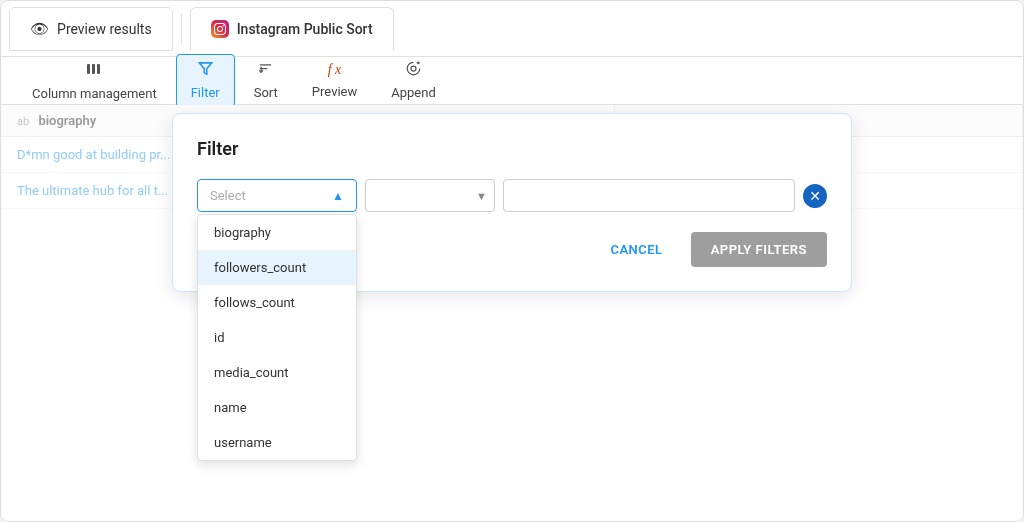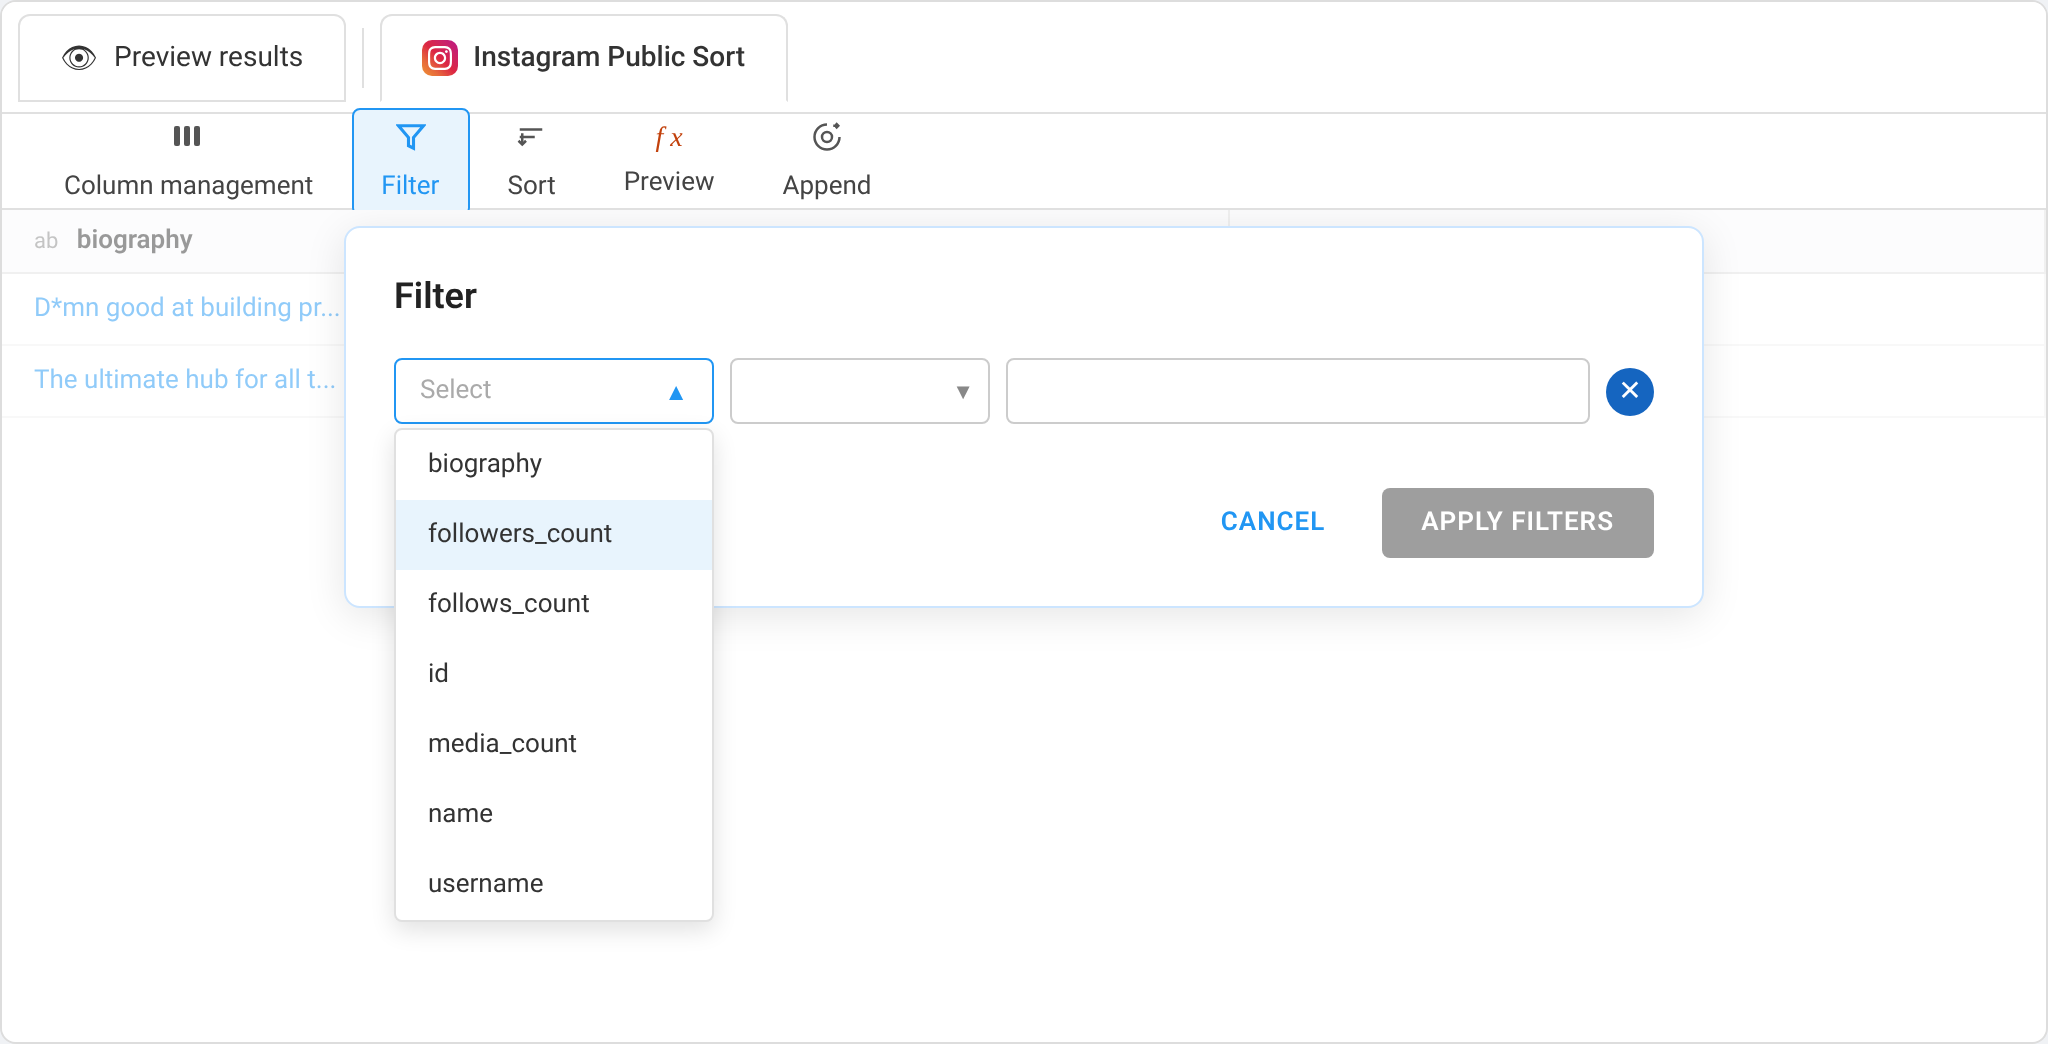--- a/index.html
+++ b/index.html
@@ -178,21 +178,21 @@
       font-size: 18px;
       font-weight: 600;
       color: #222;
       margin-bottom: 20px;
     }
 
     .filter-row {
       display: flex;
       align-items: center;
       gap: 8px;
-      margin-bottom: 32px;
+      margin-bottom: 20px;
       position: relative;
     }
 
     .filter-select-container {
       position: relative;
       flex: 0 0 160px;
     }
 
     .select-display {
       width: 160px;

